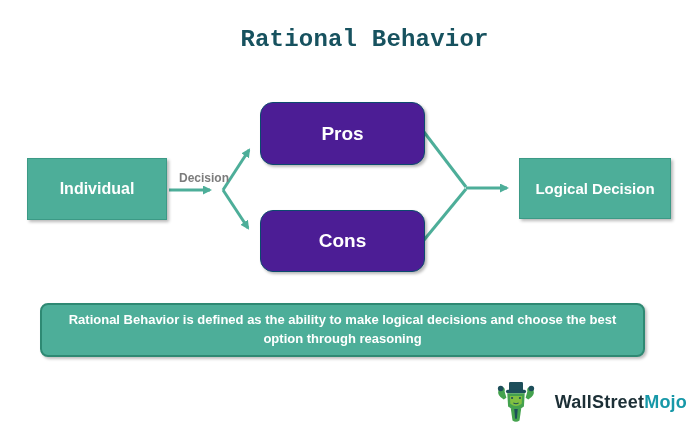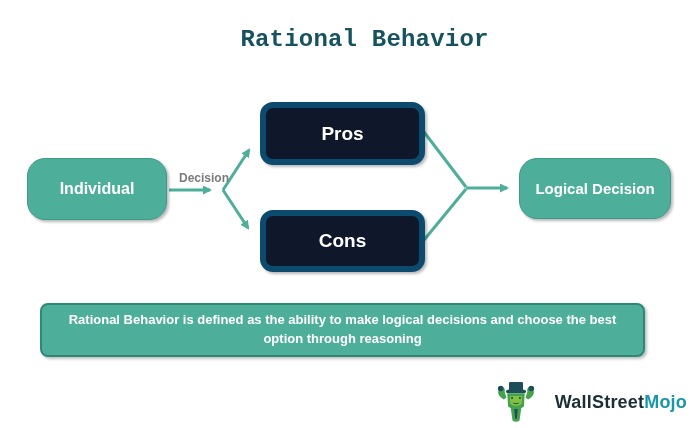--- a/index.html
+++ b/index.html
@@ -32,25 +32,25 @@
     align-items: center;
     justify-content: center;
     color: #ffffff;
     font-weight: bold;
     text-align: center;
     box-shadow: 2px 2px 3px rgba(0,0,0,0.28);
   }
   .node.teal {
     background: #4DAE99;
     border: 1px solid #3C9A86;
-    border-radius: 18px;
+    border-radius: 0;
   }
   .node.gray {
-    background: #0f172a;
-    border: 6px solid #0c4a6e;
+    background: #4c1d95;
+    border: 1px solid #0c4a6e;
     border-radius: 13px;
   }
 
   .node-individual { left: 27px;  top: 158px; width: 140px; height: 62px; font-size: 16px; }
   .node-pros       { left: 260px; top: 102px; width: 165px; height: 63px; font-size: 19px; }
   .node-cons       { left: 260px; top: 210px; width: 165px; height: 62px; font-size: 19px; }
   .node-logical    { left: 519px; top: 158px; width: 152px; height: 61px; font-size: 15px; }
 
   .edge-label {
     position: absolute;

